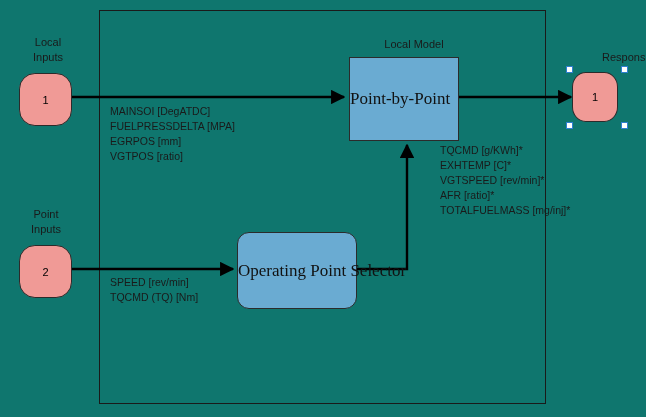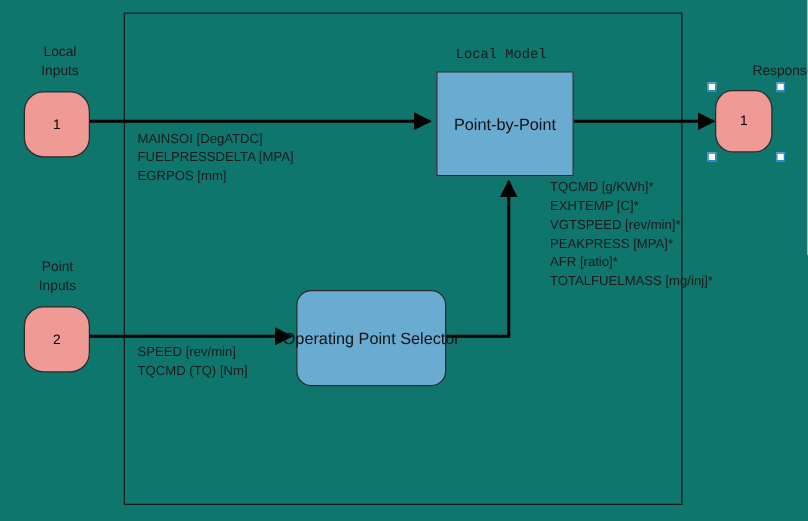--- a/index.html
+++ b/index.html
@@ -43,24 +43,24 @@
   }
 
   
   .block {
     position: absolute;
     background: #6aabd2;
     border: 1.3px solid #2b2b2b;
     box-sizing: border-box;
     display: flex;
     align-items: center;
-    justify-content: center;
-    font-size: 13px;
+    font-size: 17px;
     color: #111;
     white-space: nowrap;
+    font-family: Liberation Serif, serif;
   }
   .block.overflow-label {
     overflow: visible;
     border-radius: 12px;
   }
 
   
   .lbl {
     position: absolute;
     font-size: 11px;
@@ -125,47 +125,47 @@
   <div class="lbl centered" style="left:16px; top:36px; width:64px;">Local</div>
   <div class="lbl centered" style="left:16px; top:51px; width:64px;">Inputs</div>
   <div class="port" style="left:19px; top:73px; width:53px; height:53px;">
     <span>1</span>
   </div>
 
   <div class="signal-list" style="left:110px; top:104px;">
     <div>MAINSOI [DegATDC]</div>
     <div>FUELPRESSDELTA [MPA]</div>
     <div>EGRPOS [mm]</div>
+    <div>VGTPOS [ratio]</div>
   </div>
 
   <div class="lbl centered" style="left:14px; top:208px; width:64px;">Point</div>
   <div class="lbl centered" style="left:14px; top:223px; width:64px;">Inputs</div>
   <div class="port" style="left:19px; top:245px; width:53px; height:53px;">
     <span>2</span>
   </div>
 
   <div class="signal-list" style="left:110px; top:275px;">
     <div>SPEED [rev/min]</div>
     <div>TQCMD (TQ) [Nm]</div>
   </div>
 
-  <div class="lbl centered" style="left:346px; top:38px; width:110px;font-family:Liberation Mono, monospace;">Local Model</div>
+  <div class="lbl centered" style="left:359px; top:38px; width:110px;">Local Model</div>
   <div class="block" style="left:349px; top:57px; width:110px; height:84px;">
     <span>Point-by-Point</span>
   </div>
 
   <div class="block overflow-label" style="left:237px; top:232px; width:120px; height:77px;">
     <span>Operating Point Selector</span>
   </div>
 
   <div class="signal-list" style="left:440px; top:143px;">
     <div>TQCMD [g/KWh]*</div>
     <div>EXHTEMP [C]*</div>
     <div>VGTSPEED [rev/min]*</div>
-    <div>PEAKPRESS [MPA]*</div>
     <div>AFR [ratio]*</div>
     <div>TOTALFUELMASS [mg/inj]*</div>
   </div>
 
   <div class="lbl centered" style="left:572px; top:51px; width:115px;">Responses</div>
   <div class="port" style="left:572px; top:72px; width:46px; height:50px;">
     <span>1</span>
   </div>
   <div class="handle" style="left:566px; top:66px;"></div>
   <div class="handle" style="left:621px; top:66px;"></div>

